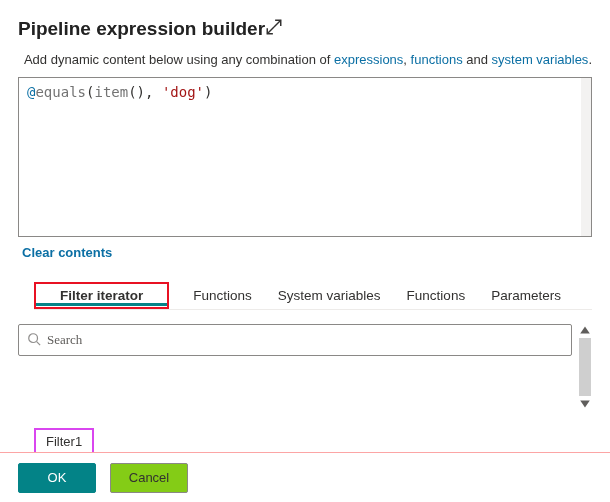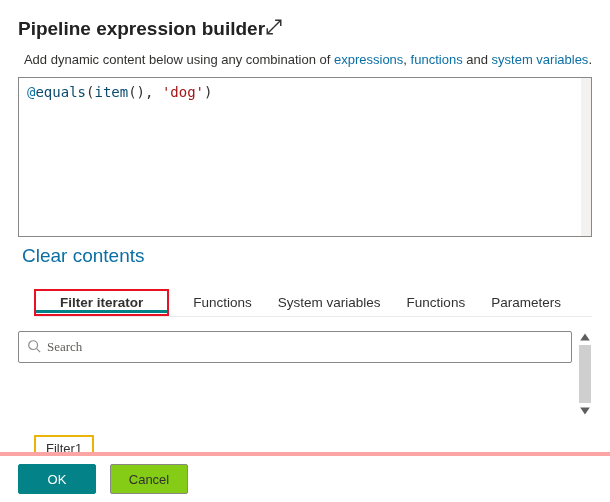--- a/index.html
+++ b/index.html
@@ -30,23 +30,23 @@
     white-space: pre;
     overflow: auto;
     position: relative;
   }
   .editor::after {
     content:"";
     position:absolute; right:0; top:0; bottom:0; width:10px;
     background:#f3f2f1;
   }
   .tok-at { color: #0b6fa4; }
-  .tok-fn { color: #0c4a6e; }
+  .tok-fn { color: #737373; }
   .tok-str { color: #a31515; }
-  .clear-link { display:inline-block; margin-top: 8px; margin-left: 4px; color: #0b6fa4; font-size: 19px; cursor: pointer; }
+  .clear-link { display:inline-block; margin-top: 8px; margin-left: 4px; color: #0b6fa4; font-size: 13px; cursor: pointer; font-weight: bold; }
   .tabs-wrap { margin-top: 22px; padding-left: 16px; }
   .tabs { display: flex; gap: 22px; align-items: center; }
   .tab { font-size: 13.5px; color: #323130; padding: 6px 2px; cursor: pointer; position: relative; }
   .tab.active { font-weight: 600; }
   .tab.active::after {
     content:""; position:absolute; left:0; right:0; bottom:-1px; height:3px; background:#038387;
   }
   .tab-red { padding: 4px 24px; border: 2px solid #e81123; }
   .tab-red::after { bottom:1px !important; }
   .tabs-underline { height:1px; background:#edebe9; margin-top:0px; margin-left:0; }
@@ -57,25 +57,25 @@
     color:#605e5c;
   }
   .search-box svg { width:14px; height:14px; opacity:0.7; flex-shrink:0; }
   .search-input { border:none; outline:none; flex:1; font-size:13px; color:#323130; background:transparent;font-family:Liberation Serif, serif; }
   .search-input::placeholder { color:#605e5c; }
   .scroll-col { width:14px; display:flex; flex-direction:column; align-items:center; }
   .scroll-arrow { width:12px; height:12px; display:flex; align-items:center; justify-content:center; color:#605e5c; cursor:pointer; }
   .scroll-track { width:12px; height:58px; background:#cfcfcf; margin:2px 0; }
   .result-item {
     display:inline-block; margin-top:18px; margin-left:16px;
-    border:2px solid #eab308; padding:4px 10px; font-size:13px; cursor:pointer;
+    border:2px solid #d946ef; padding:4px 10px; font-size:13px; cursor:pointer;
   }
   .footer {
     position:absolute; left:0; right:0; bottom:0; height:50px;
-    border-top:4px solid #fca5a5; display:flex; align-items:center; gap:14px;
+    border-top:1px solid #fca5a5; display:flex; align-items:center; gap:14px;
     padding-left:18px; background:#fff;
   }
   .btn { height:30px; min-width:78px; font-size:13px; border-radius:2px; cursor:pointer; display:flex; align-items:center; justify-content:center; }
   .btn-primary { background:#038387; color:#fff; border:1px solid #038387; }
   .btn-secondary { background:#84cc16; color:#323130; border:1px solid #8a8886; }
 </style>
 </head>
 <body>
 
 

